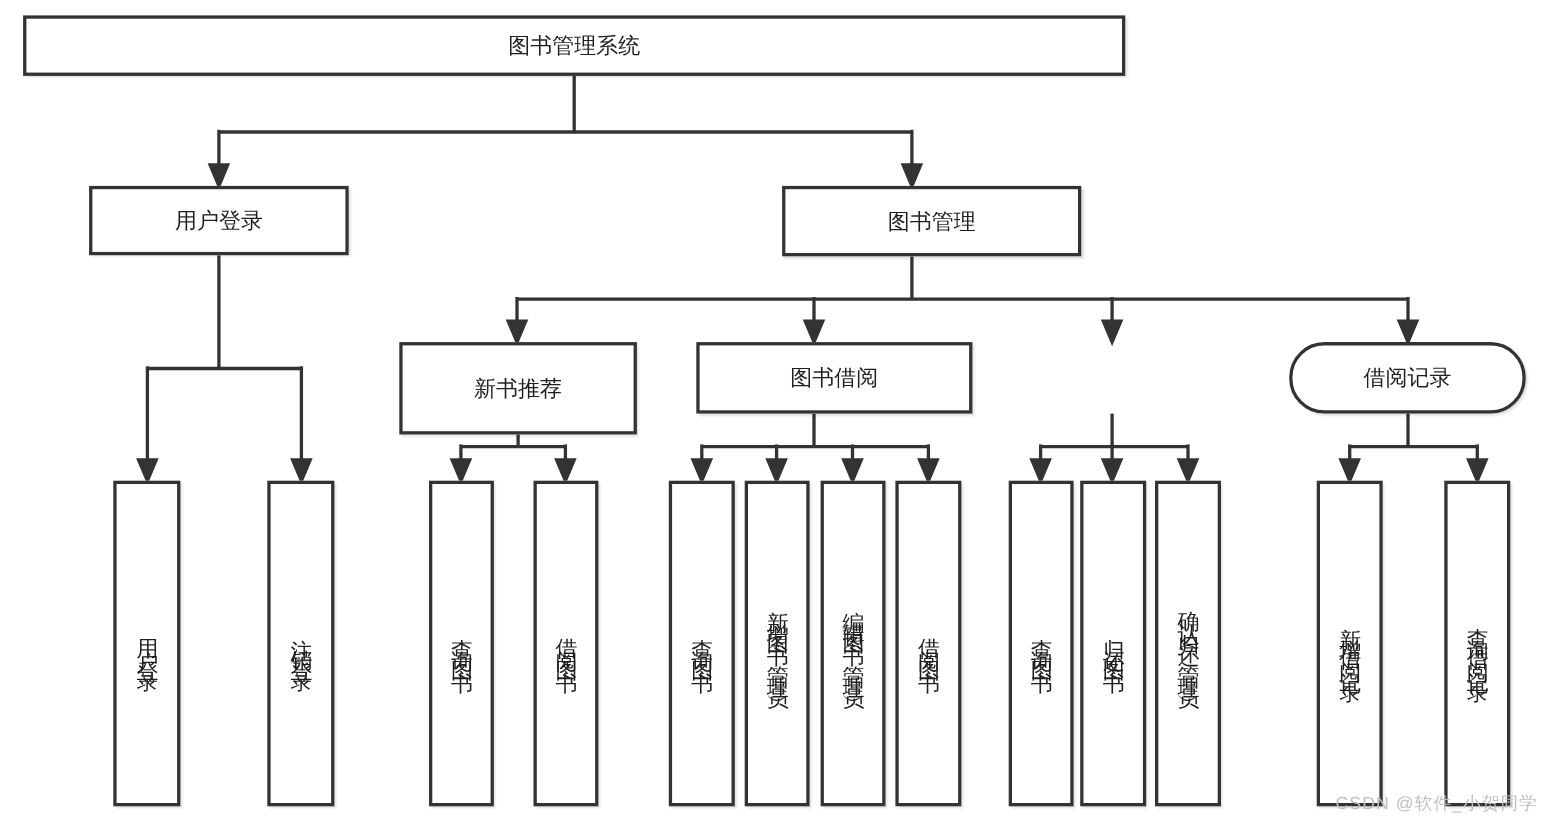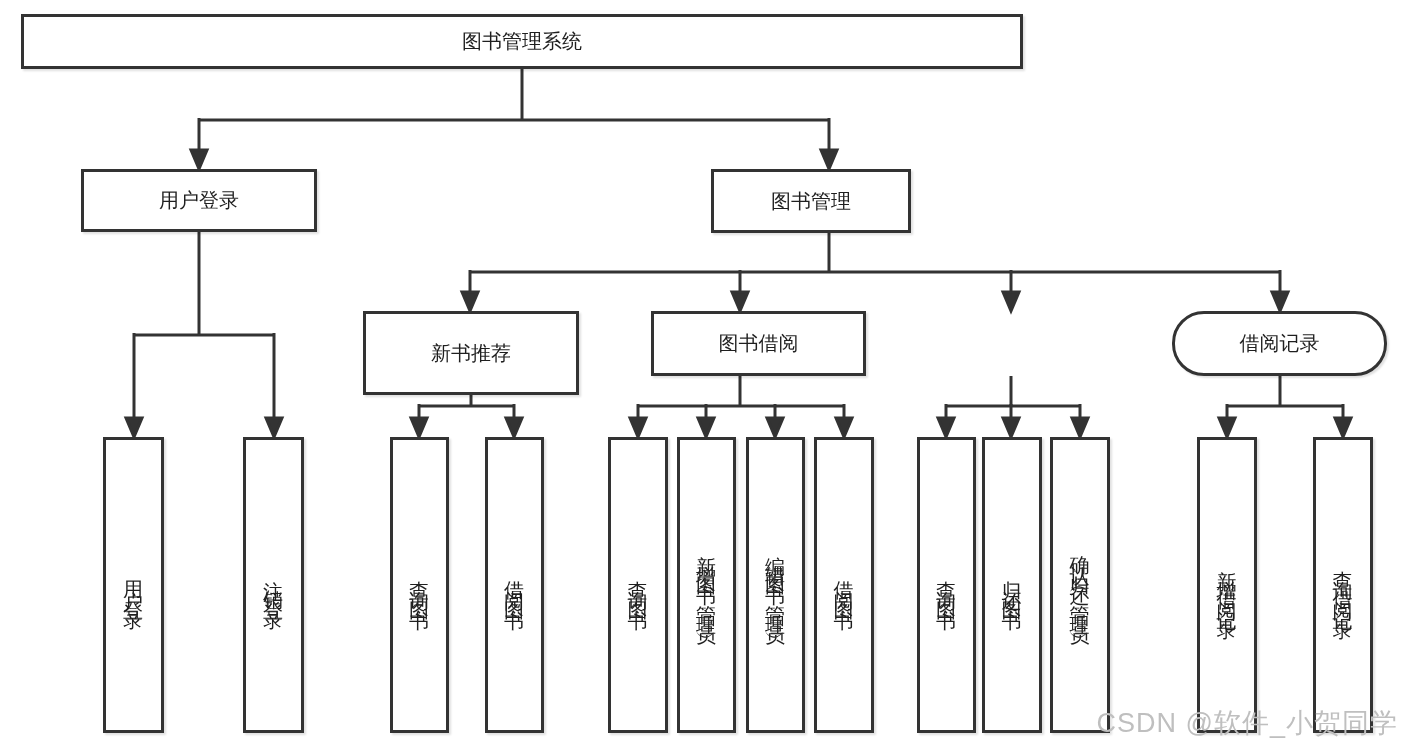--- a/index.html
+++ b/index.html
@@ -32,21 +32,21 @@
     letter-spacing: 10px;
     line-height: 1;
     white-space: normal;
   }
   .watermark {
     position: absolute;
     right: 7px;
     bottom: 6px;
     z-index: 5;
     color: #bfbfbf;
-    font-size: 27px;
+    font-size: 16px;
     letter-spacing: 1px;
     white-space: nowrap;
   }
 </style>
 </head>
 <body>
 
 <div class="canvas">
 
   <svg class="wires" width="1405" height="747" viewBox="0 0 1405 747">
@@ -127,28 +127,28 @@
     </g>
   </svg>
 
   <div class="node" style="left:21px; top:14px; width:1002px; height:55px;">
     <span class="lbl">图书管理系统</span>
   </div>
 
   <div class="node" style="left:81px; top:169px; width:236px; height:63px;">
     <span class="lbl">用户登录</span>
   </div>
-  <div class="node" style="left:711px; top:169px; width:200px; height:64px;">
+  <div class="node" style="left:711px; top:169px; width:272px; height:64px;">
     <span class="lbl">图书管理</span>
   </div>
 
   <div class="node" style="left:363px; top:311px; width:216px; height:84px;">
     <span class="lbl">新书推荐</span>
   </div>
-  <div class="node" style="left:651px; top:311px; width:215px; height:65px;">
+  <div class="node" style="left:633px; top:311px; width:251px; height:65px;">
     <span class="lbl">图书借阅</span>
   </div>
   <div class="node" style="left:1172px; top:311px; width:215px; height:65px;border-radius:32px;">
     <span class="lbl">借阅记录</span>
   </div>
 
   <div class="node vertical" style="left:103px; top:437px; width:61px; height:296px;">
     <span class="lbl">用户登录</span>
   </div>
   <div class="node vertical" style="left:243px; top:437px; width:61px; height:296px;">

